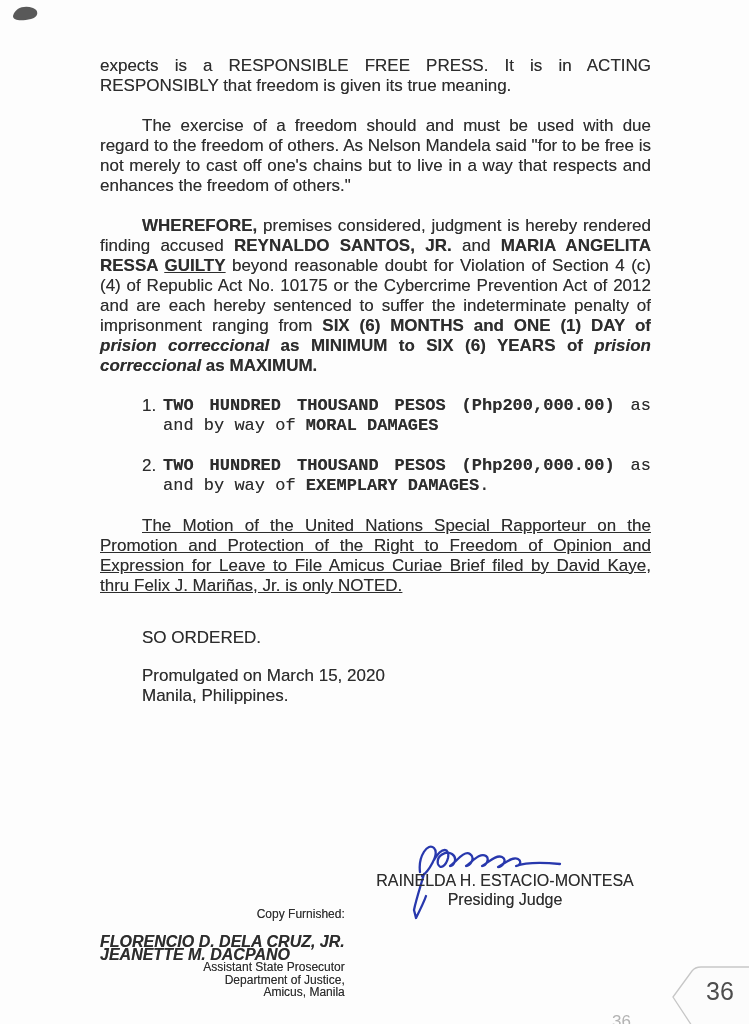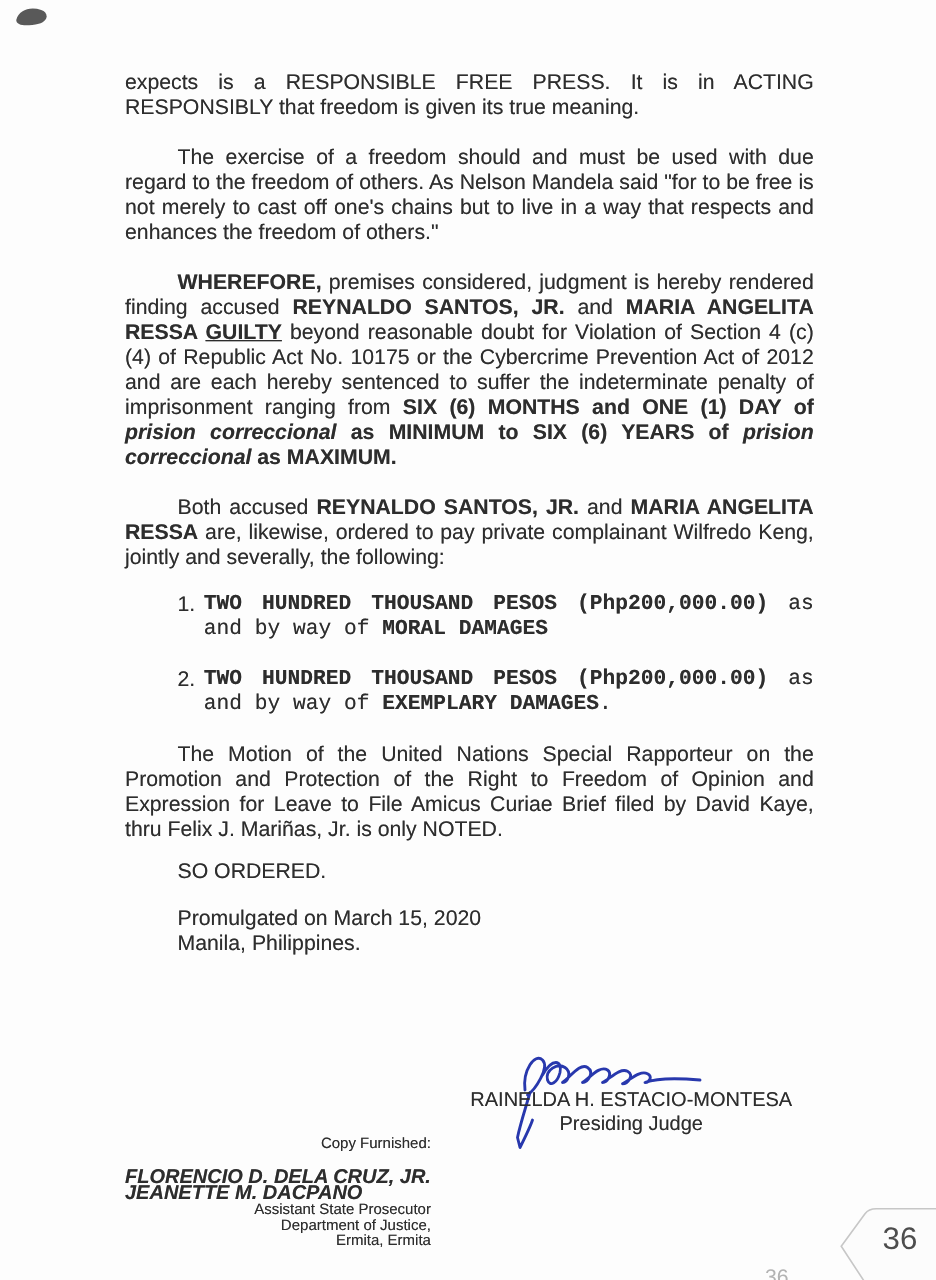--- a/index.html
+++ b/index.html
@@ -19,21 +19,21 @@
     left: 100px;
     top: 56px;
     width: 551px;
     font-size: 17px;
     line-height: 20px;
     text-align: justify;
   }
   .para { margin-bottom: 20px; }
   .indent { text-indent: 42px; }
   .mb18 { margin-bottom: 18px; }
-  .mb16 { margin-bottom: 13px; }
+  .mb16 { margin-bottom: 32px; text-decoration: underline; }
   .list-item { display: flex; margin: 0 0 20px 42px; }
   .num { flex: none; width: 21px; }
   .li-text { flex: 1; text-align: justify; font-weight: bold; font-family: Liberation Mono, monospace; }
   .promulgation { margin-left: 42px; text-align: left; }
   .sig-image { position: absolute; left: 398px; top: 838px; width: 200px; height: 90px; }
   .sig-block {
     position: absolute; left: 355px; top: 871px; width: 300px;
     text-align: center; font-weight: normal; font-size: 16px; line-height: 19px;
   }
   .footer {
@@ -68,21 +68,20 @@
   </svg>
 
   <div class="content">
 
     <p class="para"><span>expects is a RESPONSIBLE FREE PRESS. It is in ACTING RESPONSIBLY that freedom is given its true meaning.</span></p>
 
     <p class="para indent"><span>The exercise of a freedom should and must be used with due regard to the freedom of others. As Nelson Mandela said "for to be free is not merely to cast off one's chains but to live in a way that respects and enhances the freedom of others."</span></p>
 
     <p class="para indent"><span style="font-weight: bold;">WHEREFORE,</span><span> premises considered, judgment is hereby rendered finding accused </span><span style="font-weight: bold;">REYNALDO SANTOS, JR.</span><span> and </span><span style="font-weight: bold;">MARIA ANGELITA RESSA </span><span style="font-weight: bold; text-decoration: underline;">GUILTY</span><span> beyond reasonable doubt for Violation of Section 4 (c)(4) of Republic Act No. 10175 or the Cybercrime Prevention Act of 2012 and are each hereby sentenced to suffer the indeterminate penalty of imprisonment ranging from </span><span style="font-weight: bold;">SIX (6) MONTHS and ONE (1) DAY of </span><span style="font-weight: bold; font-style: italic;">prision correccional</span><span style="font-weight: bold;"> as MINIMUM to SIX (6) YEARS of </span><span style="font-weight: bold; font-style: italic;">prision correccional</span><span style="font-weight: bold;"> as MAXIMUM.</span></p>
 
-    <p class="para indent mb18"><span>Both accused </span><span style="font-weight: bold;">REYNALDO SANTOS, JR.</span><span> and </span><span style="font-weight: bold;">MARIA ANGELITA RESSA</span><span> are, likewise, ordered to pay private complainant Wilfredo Keng, jointly and severally, the following:</span></p>
 
     <div class="list-item">
       <span class="num">1.</span>
       <div class="li-text"><span style="font-weight: bold;">TWO HUNDRED THOUSAND PESOS (Php200,000.00)</span><span style="font-weight: normal;"> as and by way of </span><span style="font-weight: bold;">MORAL DAMAGES</span></div>
     </div>
 
     <div class="list-item">
       <span class="num">2.</span>
       <div class="li-text"><span style="font-weight: bold;">TWO HUNDRED THOUSAND PESOS (Php200,000.00)</span><span style="font-weight: normal;"> as and by way of </span><span style="font-weight: bold;">EXEMPLARY DAMAGES</span><span style="font-weight: normal;">.</span></div>
     </div>
@@ -112,21 +111,21 @@
     <div>RAINELDA H. ESTACIO-MONTESA</div>
     <div>Presiding Judge</div>
   </div>
 
   <div class="footer">
     <div class="footer-label">Copy Furnished:</div>
     <div class="footer-recipient">FLORENCIO D. DELA CRUZ, JR.</div>
     <div class="footer-recipient">JEANETTE M. DACPANO</div>
     <div class="footer-detail">Assistant State Prosecutor</div>
     <div class="footer-detail">Department of Justice,</div>
-    <div class="footer-detail">Ermita, Ermita</div>
+    <div class="footer-detail">Amicus, Manila</div>
   </div>
 
   <div class="printed-pagenum">36</div>
 
   <div class="page-badge">
     <svg width="78" height="66" viewBox="0 0 78 66">
       <path d="M2,33 L21,7 Q24,3 30,3 L80,3 L80,70 L30,70 Q24,70 21,62 Z" fill="#fcfcfc" stroke="#c7c7c7" stroke-width="1.3"></path>
     </svg>
     <span class="badge-num">36</span>
   </div>

